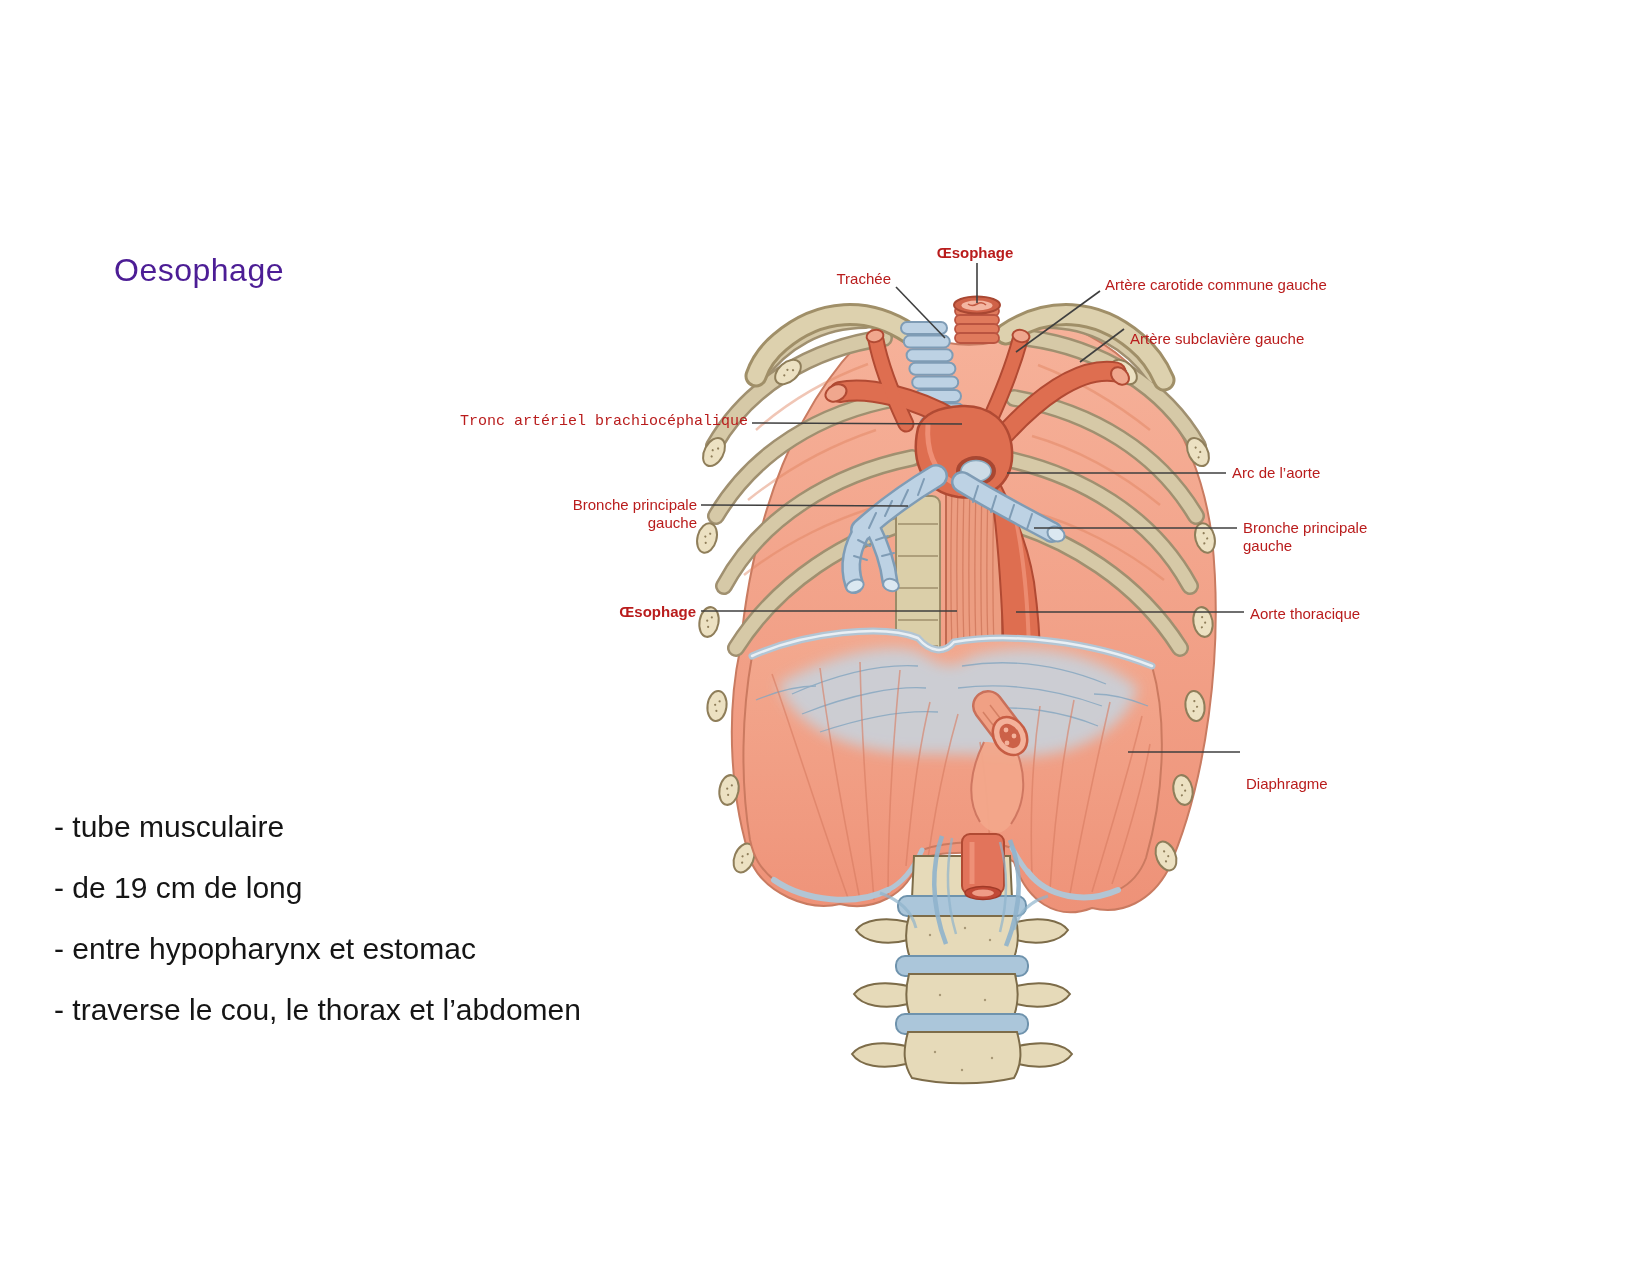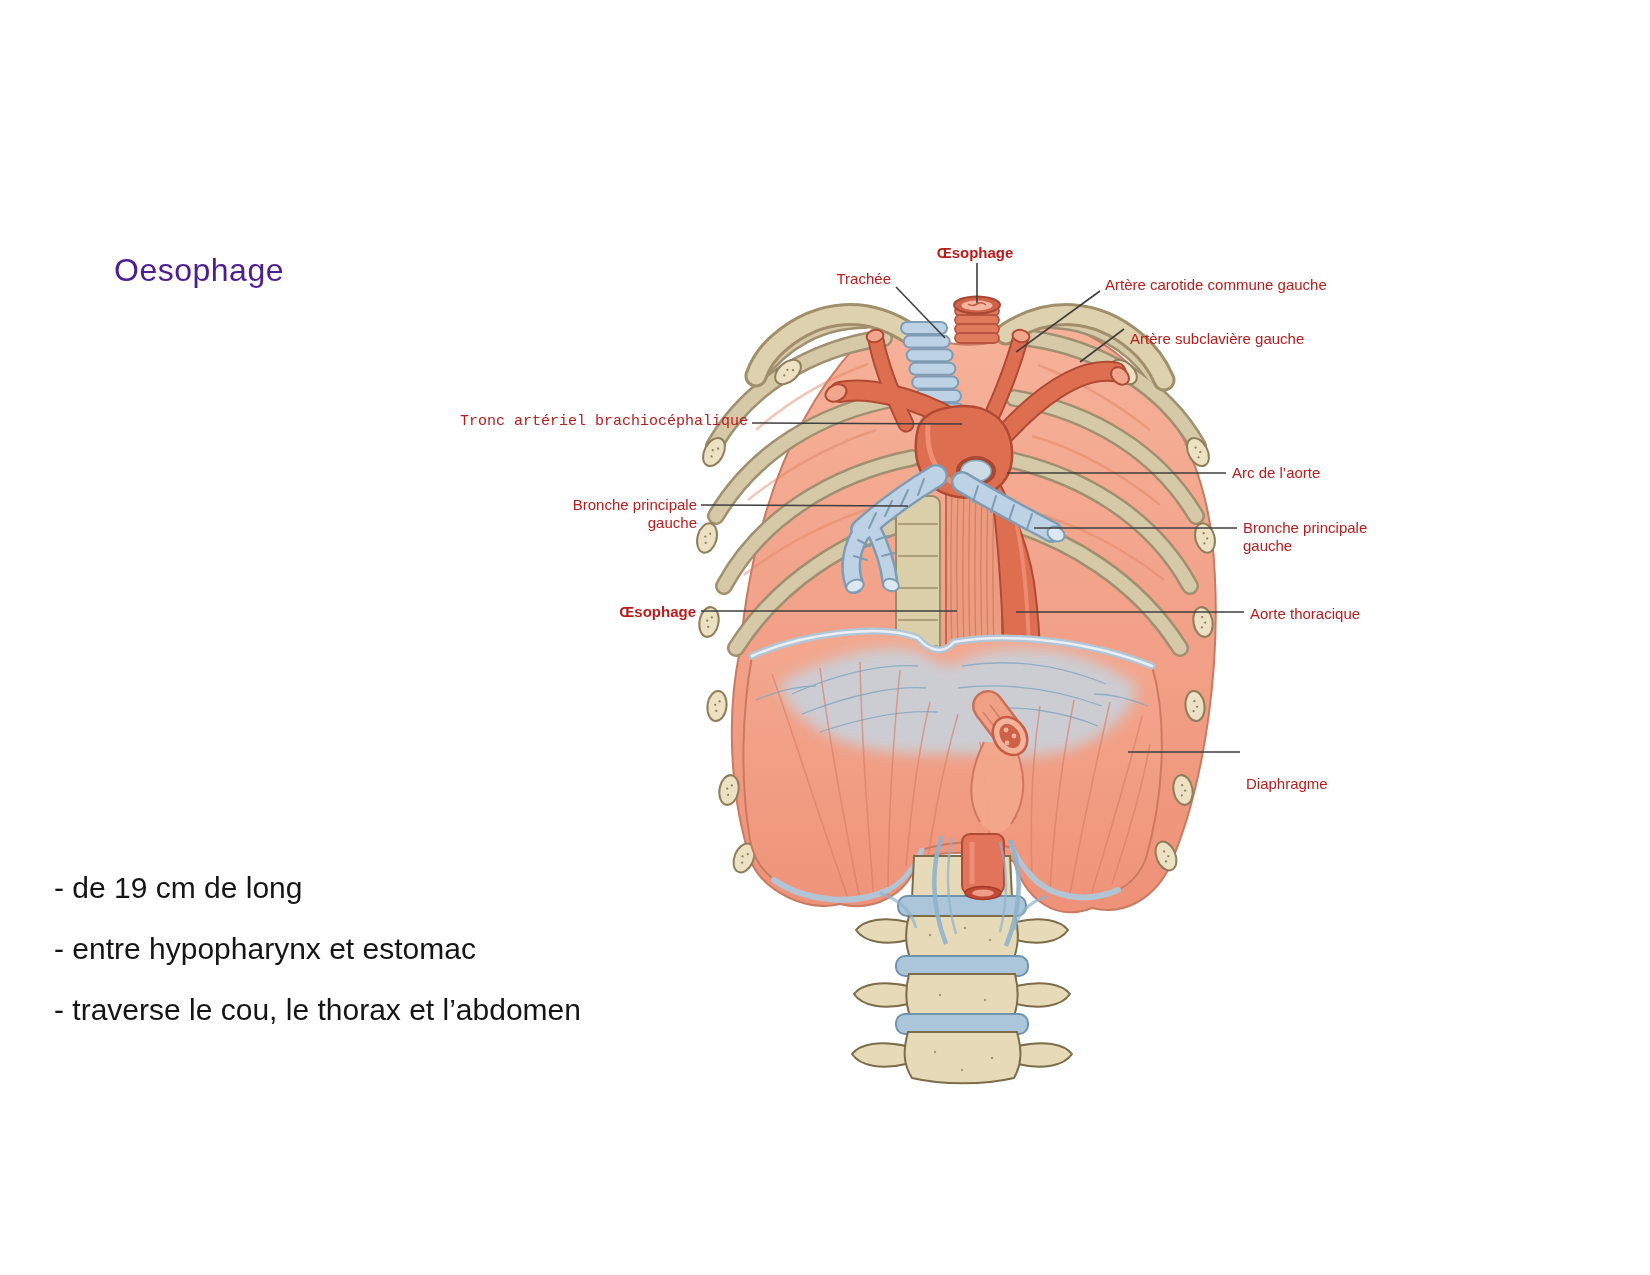--- a/index.html
+++ b/index.html
@@ -24,20 +24,21 @@
   #lbl-aorte{left:1250px;top:605px;text-align:right;}
   #lbl-diaphragme{left:1246px;top:744px;margin-top:31px;}
 </style>
 </head>
 <body>
 
 <div class="page">
 
   <div class="slide-title">Oesophage</div>
 
+  <div class="bullet" id="bullet-0">- tube musculaire</div>
   <div class="bullet" id="bullet-1">- de 19 cm de long</div>
   <div class="bullet" id="bullet-3">- traverse le cou, le thorax et l’abdomen</div>
   <div class="bullet" id="bullet-2">- entre hypopharynx et estomac</div>
 
   <svg class="fig-svg" width="1650" height="1275" viewBox="0 0 1650 1275" xmlns="http://www.w3.org/2000/svg">
     <defs>
       <linearGradient id="gMuscle" x1="0" y1="0" x2="0" y2="1">
         <stop offset="0" stop-color="#f6b29a"></stop>
           <stop offset="1" stop-color="#ee9278"></stop>
       </linearGradient>

